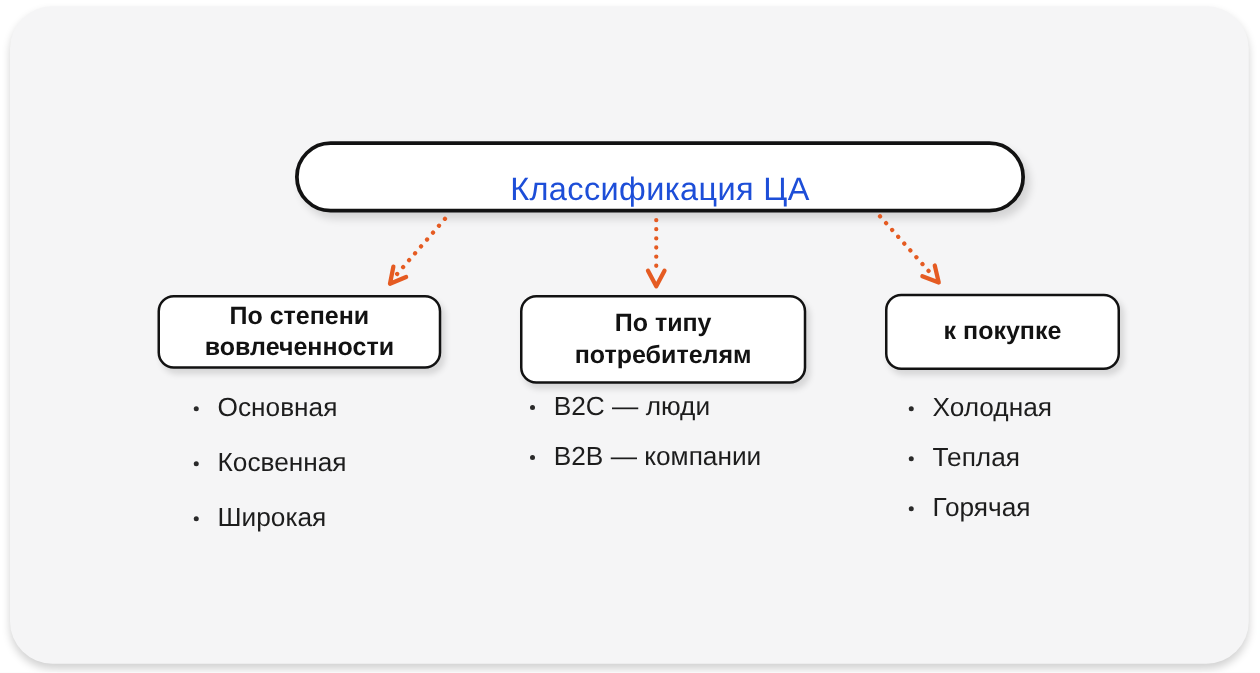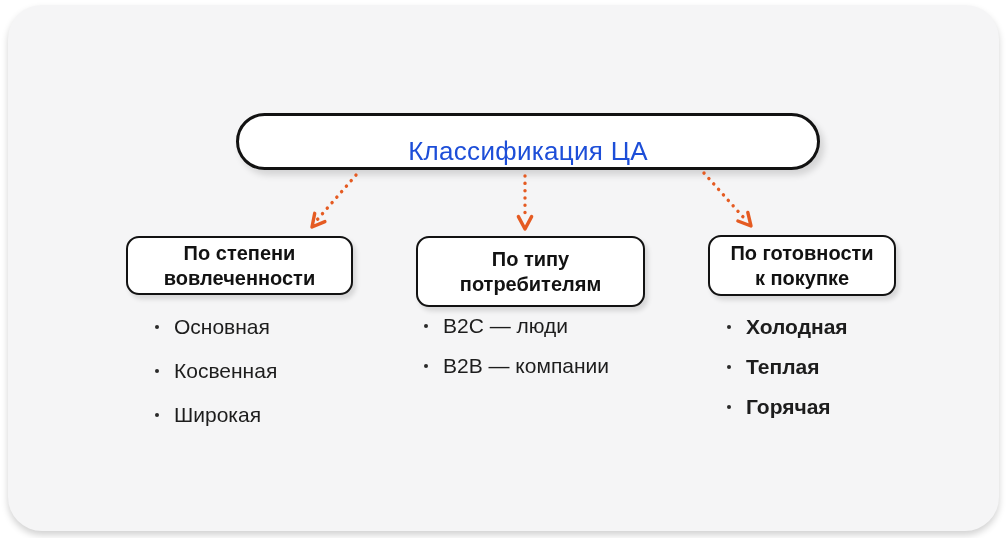--- a/index.html
+++ b/index.html
@@ -77,21 +77,21 @@
   .bb2 { left: 408px; top: 231px; width: 229px; height: 71px; }
   .bb3 { left: 700px; top: 230px; width: 188px; height: 61px; }
   .blist {
     position: absolute;
     list-style: none;
     display: flex; flex-direction: column;
     gap: 16px;
   }
   .l1 { left: 147px; top: 310px; gap: 20px; }
   .l2 { left: 416px; top: 309px; }
-  .l3 { left: 719px; top: 310px; font-weight: bold; }
+  .l3 { left: 719px; top: 310px; }
   .blist li {
     display: flex; align-items: center;
     height: 24px;
     font-size: 21px;
     color: #1d1d1d;
     white-space: nowrap;
   }
   .dot {
     width: 4px; height: 4px;
     border-radius: 50%;
@@ -153,21 +153,20 @@
         <span class="dot"></span>
         <span>B2C — люди</span>
       </li>
       <li>
         <span class="dot"></span>
         <span>B2B — компании</span>
       </li>
     </ul>
 
     <div class="branch-box bb3">
-      <span>По готовности</span>
       <span>к покупке</span>
     </div>
     <ul class="blist l3">
       <li>
         <span class="dot"></span>
         <span>Холодная</span>
       </li>
       <li>
         <span class="dot"></span>
         <span>Теплая</span>

